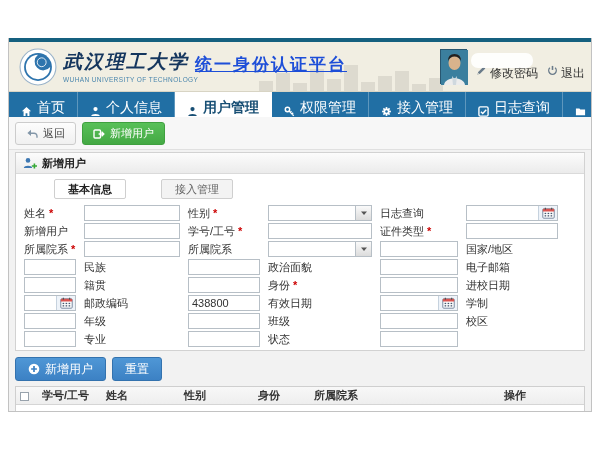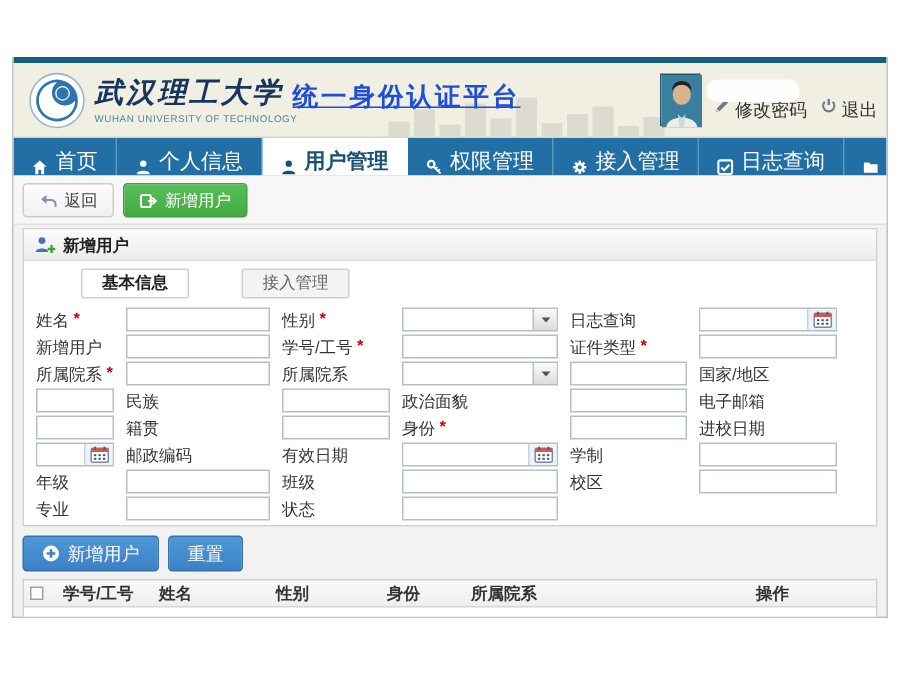--- a/index.html
+++ b/index.html
@@ -379,20 +379,21 @@
                     <rect x="5.6" y="8.2" width="1.6" height="1.3"></rect>
                     <rect x="8.6" y="8.2" width="1.6" height="1.3"></rect>
                   </g>
                 </svg>
               </span>
             </span>
           </div>
           <div class="flabel">
             <span>邮政编码</span>
           </div>
+          <div><input class="txt" value="438800" style=""></div>
           <div class="flabel">
             <span>有效日期</span>
           </div>
           <div class="datewrap">
             <input value="" style="">
             <span class="date-btn">
               <span class="icon">
                 <svg viewBox="0 0 13 12" width="13" height="12">
                   <rect x="0.8" y="1.8" width="11.4" height="9.4" rx="1" fill="#fff" stroke="#7a8aa0"></rect>
                   <path d="M0.8 4.4 h11.4 V2.8 a1 1 0 0 0 -1 -1 H1.8 a1 1 0 0 0 -1 1 z" fill="#d9534f"></path>

